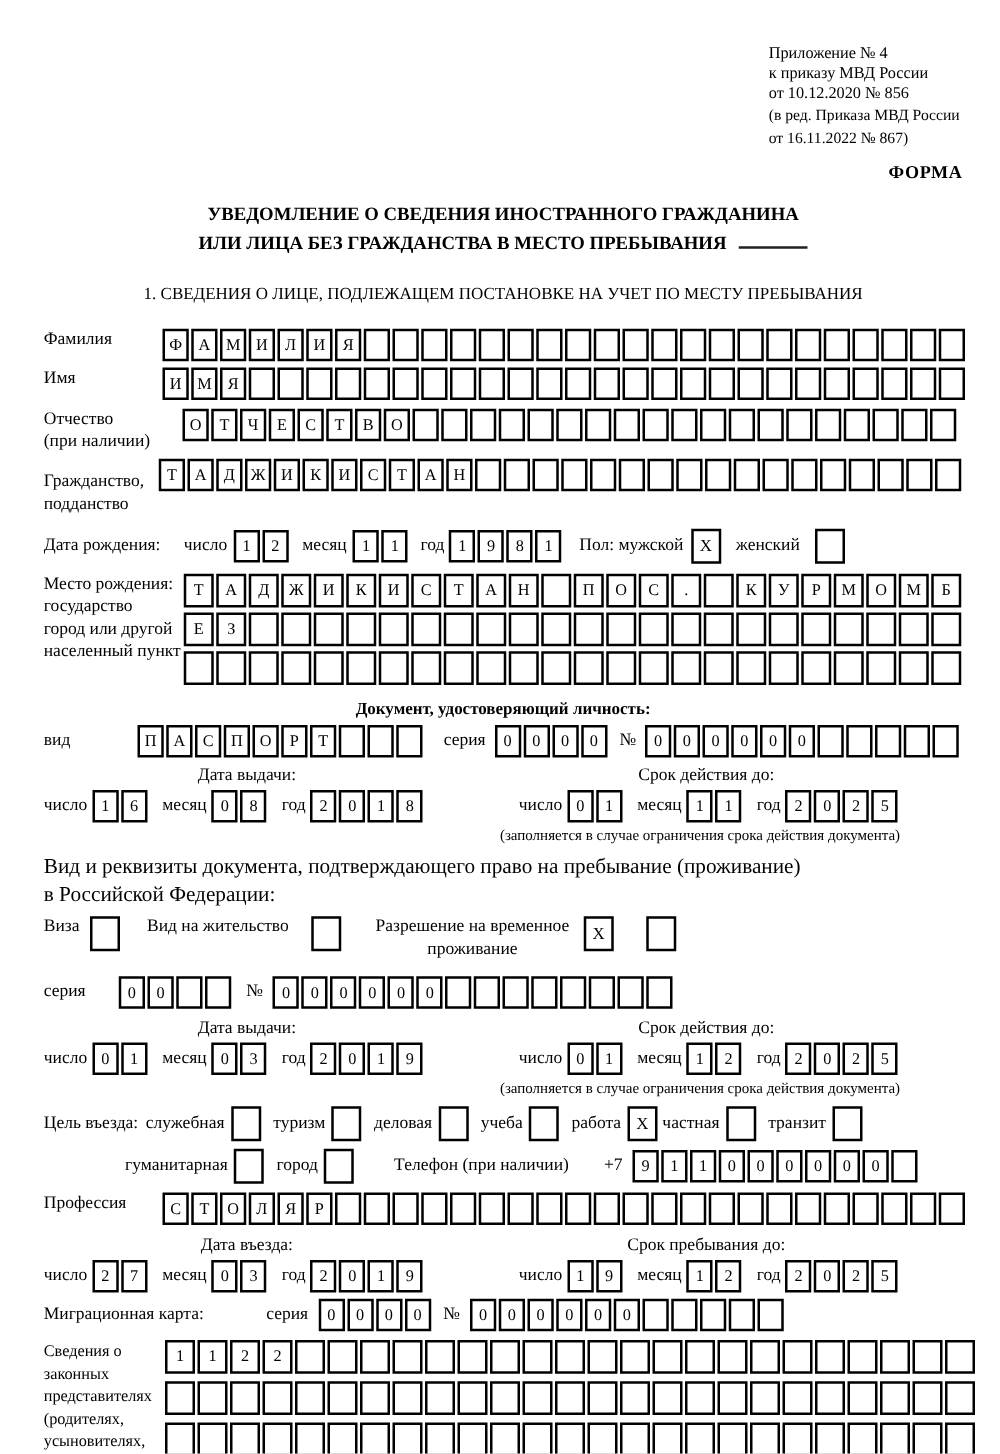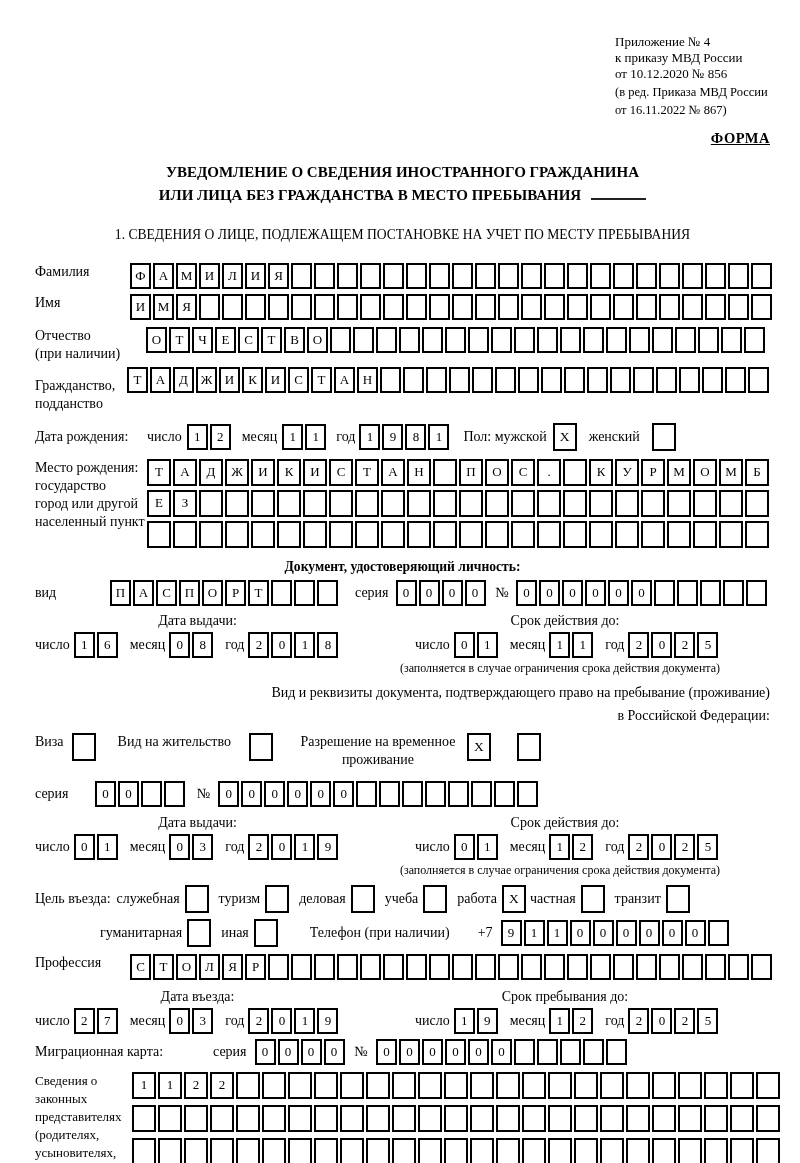--- a/index.html
+++ b/index.html
@@ -3,21 +3,21 @@
 <meta charset="utf-8">
 <style>
   html,body{margin:0;padding:0;background:#fff;}
   .page{
     position:relative;width:800px;height:1163px;box-sizing:border-box;
     padding:34px 30px 0 35px;background:#fff;color:#000;
     font-family:"Liberation Serif","DejaVu Serif",serif;font-size:14px;overflow:hidden;
   }
   .hdr{margin-left:580px;font-size:13px;line-height:16px;}
   .hdr .sub{font-size:12.5px;margin-top:3px;line-height:15px;}
-  .forma{text-align:right;font-weight:bold;font-size:14.5px;margin-top:12px;letter-spacing:.5px;text-decoration:underline;}
+  .forma{text-align:right;font-weight:bold;font-size:14.5px;margin-top:12px;letter-spacing:.5px;}
   .title{text-align:center;font-weight:bold;font-size:15px;margin-top:14px;line-height:23px;}
   .blank-line{display:inline-block;width:55px;border-bottom:2px solid #222;height:13px;margin-left:10px;}
   .sec1{text-align:center;font-weight:normal;font-size:13.6px;margin-top:20px;}
   .frow{display:flex;align-items:flex-start;margin-top:5px;}
   .lbl{font-size:14px;line-height:18px;flex-shrink:0;}
   .cells{display:flex;flex-wrap:nowrap;}
   .cell{
     flex:0 0 17px;width:17px;height:22px;border:2px solid #000;margin-right:2px;
     text-align:center;font-size:13px;line-height:22px;font-family:"Liberation Serif","DejaVu Serif",serif;
   }
@@ -28,21 +28,21 @@
   }
   .doc-title{text-align:center;font-weight:bold;font-size:13.6px;margin-top:7px;}
   .dpair{display:flex;margin-top:6px;}
   .dcol{width:325px;}
   .dcol.right{width:410px;margin-left:0;}
   .dhdr{text-align:center;font-size:14px;line-height:17px;}
   .dline{display:flex;align-items:center;margin-top:3px;}
   .dline .t{margin-right:4px;}
   .dline .t2{margin-left:10px;}
   .note{margin-left:295px;width:460px;text-align:center;font-size:12px;margin-top:3px;line-height:14px;}
-  .intro{margin-top:9px;font-size:14px;line-height:18px;text-align:right;}
+  .intro{margin-top:9px;font-size:17px;line-height:18px;}
   .opts{display:flex;align-items:flex-start;margin-top:8px;}
   .opt{display:flex;align-items:flex-start;}
   .opt .ol{line-height:18px;}
   .opt .c{margin-left:8px;}
   .opt .center{text-align:center;}
   .purpose-row{display:flex;align-items:center;margin-top:8px;}
   .purpose-row .pl{margin-right:6px;}
   .purpose-row .cbox{margin-left:5px;margin-right:10px;}
   .lblcol{display:flex;flex-direction:column;flex-shrink:0;}
   .lblcol div{line-height:18px;}
@@ -521,21 +521,21 @@
     <span class="cbox" style="margin-right:4px;">X</span>
     <span>частная</span>
     <span class="cbox"></span>
     <span>транзит</span>
     <span class="cbox"></span>
   </div>
 
   <div class="purpose-row" style="margin-top:6px;margin-left:65px;">
     <span>гуманитарная</span>
     <span class="cbox"></span>
-    <span>иная</span>
+    <span>город</span>
     <span class="cbox"></span>
     <span style="margin-left:22px;">Телефон (при наличии)</span>
     <span style="margin-left:28px;margin-right:8px;">+7</span>
     <span class="cells">
         <div class="cell">9</div>
         <div class="cell">1</div>
         <div class="cell">1</div>
         <div class="cell">0</div>
         <div class="cell">0</div>
         <div class="cell">0</div>

